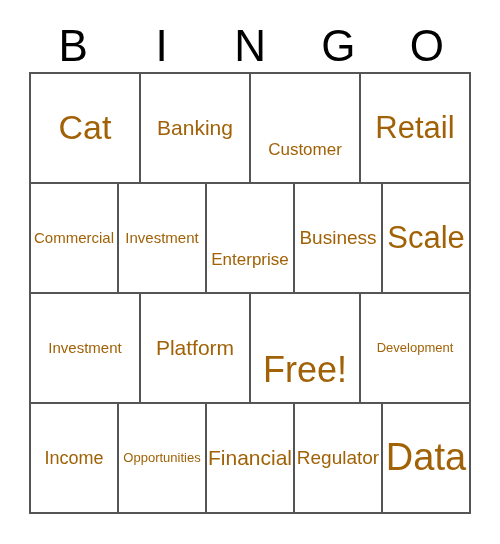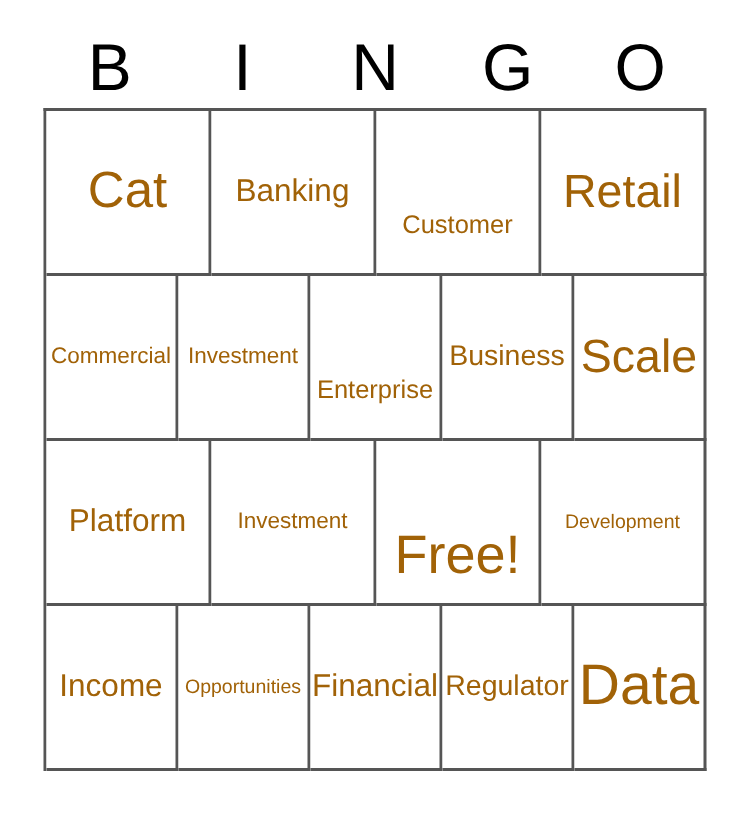--- a/index.html
+++ b/index.html
@@ -83,21 +83,21 @@
     white-space: nowrap;
     color: #a16207;
   }
 
   
   .fs-xs   { font-size: 13px; }
   .fs-sm   { font-size: 15px; }
   .fs-md   { font-size: 17px; margin-top: 43px; }
   .fs-lg   { font-size: 19px; }
   .fs-xl   { font-size: 21px; }
-  .fs-2xl  { font-size: 21px; }
+  .fs-2xl  { font-size: 18px; }
   .fs-3xl  { font-size: 31px; }
   .fs-4xl  { font-size: 34px; }
   .fs-5xl  { font-size: 36px; margin-top: 43px; }
   .fs-6xl  { font-size: 38px; }
 </style>
 </head>
 <body>
 
 <div id="bingo-card">
 
@@ -139,24 +139,24 @@
       <div class="bingo-cell">
           <span class="cell-text fs-lg">Business</span>
         </div>
       <div class="bingo-cell">
           <span class="cell-text fs-3xl">Scale</span>
         </div>
     </div>
 
     <div class="bingo-row">
       <div class="bingo-cell">
-          <span class="cell-text fs-xl">Platform</span>
+          <span class="cell-text fs-sm">Investment</span>
         </div>
       <div class="bingo-cell">
-          <span class="cell-text fs-sm">Investment</span>
+          <span class="cell-text fs-xl">Platform</span>
         </div>
       <div class="bingo-cell">
           <span class="cell-text fs-5xl">Free!</span>
         </div>
       <div class="bingo-cell">
           <span class="cell-text fs-xs">Development</span>
         </div>
     </div>
 
     <div class="bingo-row">

